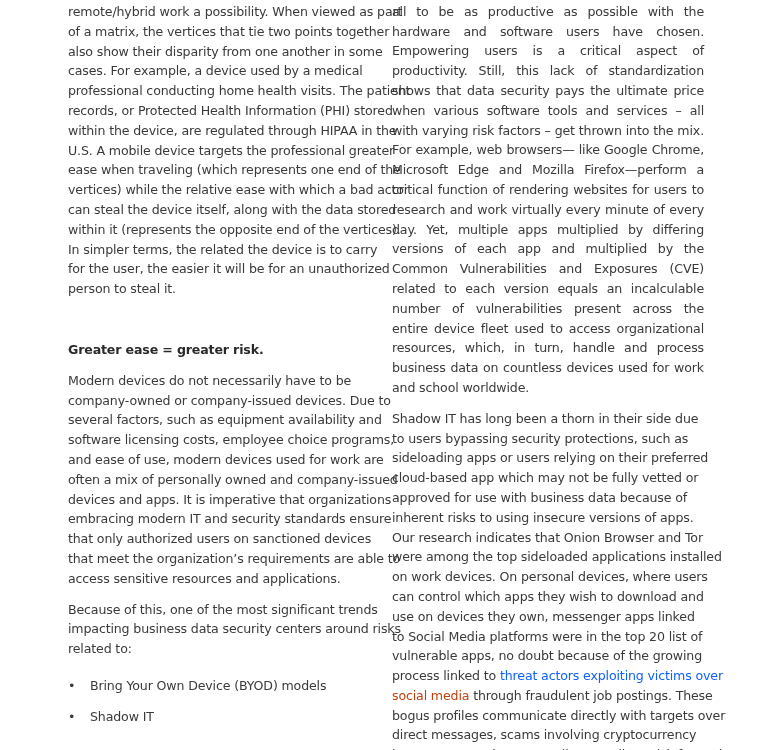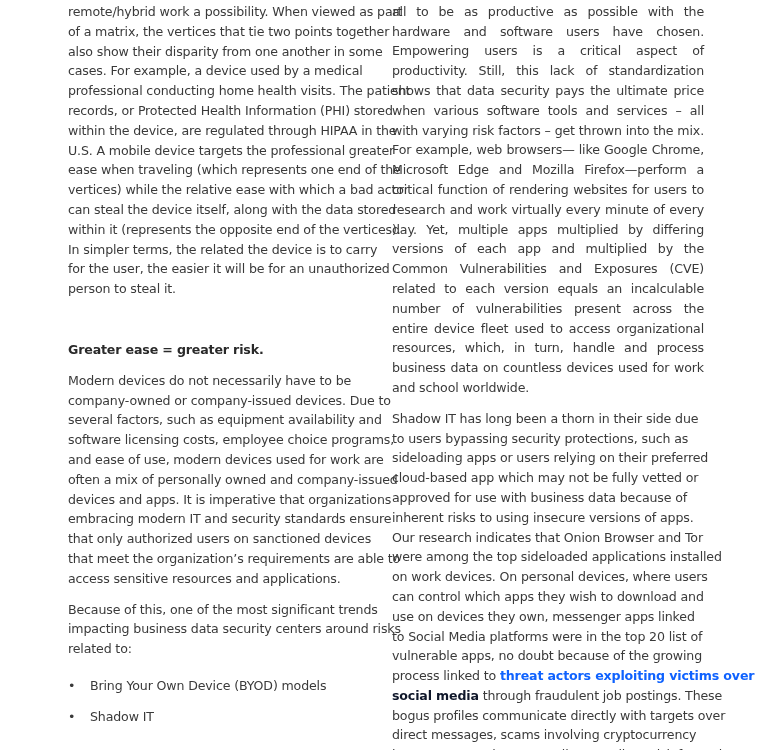--- a/index.html
+++ b/index.html
@@ -8,21 +8,21 @@
   .col { position: absolute; font-size: 12.6px; line-height: 19.8px; letter-spacing: -0.15px; }
   .left { left: 68px; top: 2px; width: 318px; }
   .right { left: 392px; top: -18px; width: 312px; }
   .p { margin: 0; }
   .just { text-align: justify; }
   .heading { font-weight: bold; color: #2a2a2a; margin-top: 41px; margin-bottom: 11px; }
   .gap { margin-top: 11px; }
   ul.bullets { list-style: none; padding: 0; margin: 17px 0 0 0; }
   ul.bullets li { position: relative; padding-left: 22px; margin-bottom: 11px; }
   ul.bullets li .dot { position: absolute; left: 0; top: 0; }
-  a.link { color: #0f62fe; font-weight: bold; text-decoration: none; }
+  a.link { color: #0f62fe; font-weight: normal; text-decoration: none; }
   .line { display: block; white-space: nowrap; }
 </style>
 </head>
 <body>
 
 <div class="col left">
   <p class="p">
     <span class="line">remote/hybrid work a possibility. When viewed as part</span>
     <span class="line">of a matrix, the vertices that tie two points together</span>
     <span class="line">also show their disparity from one another in some</span>
@@ -88,19 +88,19 @@
 
   <p class="p">
     <span class="line">Our research indicates that Onion Browser and Tor</span>
     <span class="line">were among the top sideloaded applications installed</span>
     <span class="line">on work devices. On personal devices, where users</span>
     <span class="line">can control which apps they wish to download and</span>
     <span class="line">use on devices they own, messenger apps linked</span>
     <span class="line">to Social Media platforms were in the top 20 list of</span>
     <span class="line">vulnerable apps, no doubt because of the growing</span>
     <span class="line"><span>process linked to </span><a class="link" href="#" style="color: rgb(15, 98, 254);">threat actors exploiting victims over</a></span>
-    <span class="line"><a class="link" href="#" style="color: #0f172a;">social media</a><span> through fraudulent job postings. These</span></span>
+    <span class="line"><a class="link" href="#" style="color: #c2410c;">social media</a><span> through fraudulent job postings. These</span></span>
     <span class="line">bogus profiles communicate directly with targets over</span>
     <span class="line">direct messages, scams involving cryptocurrency</span>
     <span class="line">investments, or just generally spreading misinformation</span>
 
   </p>
 </div>
 
 </body></html>

